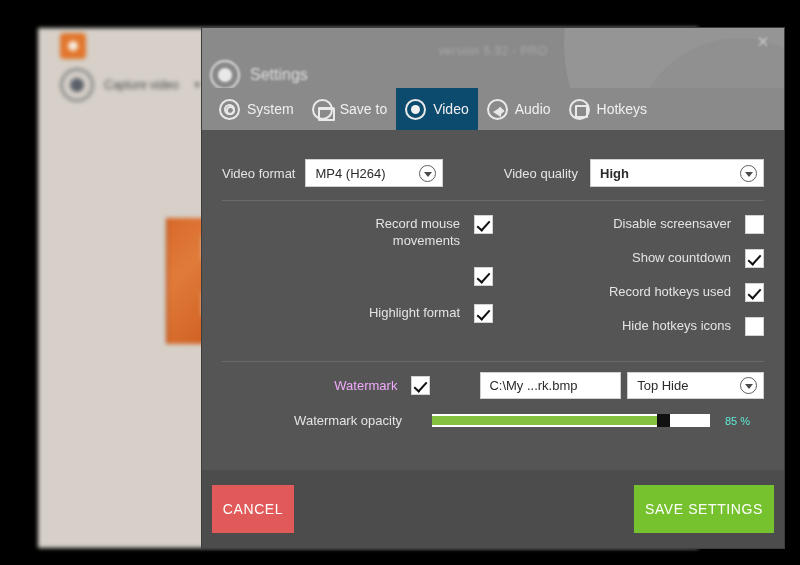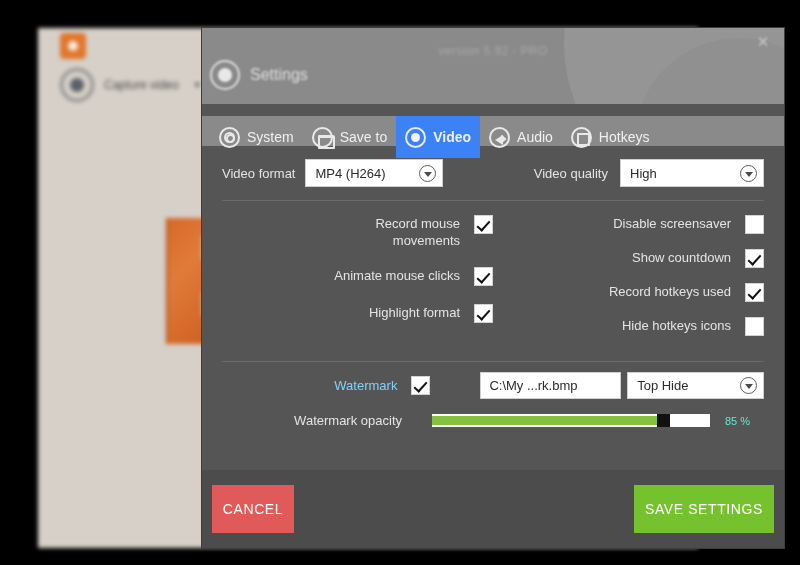--- a/index.html
+++ b/index.html
@@ -157,38 +157,38 @@
   }
   .dlg-title-text {
     margin-left: 10px;
     font-size: 16px;
     color: #dedede;
   }
 
   
   .tabbar {
     position: absolute;
-    left: 0; top: 88px;
+    left: 0; top: 60px;
     width: 582px; height: 42px;
     background: #8a8a8a;
     display: flex;
     align-items: center;
     padding-left: 8px;
     overflow: hidden;
   }
   .tab {
     display: flex;
     align-items: center;
     height: 42px;
     padding: 0 9px;
     cursor: pointer;
     position: relative;
     z-index: 2;
   }
-  .tab.active { background: #3b82f6; font-weight: bold; }
+  .tab.active { background: #0c4a6e; }
   .tab-icon {
     width: 21px; height: 21px;
     border-radius: 50%;
     border: 2px solid #e9e9e9;
     position: relative;
     flex: none;
   }
   .tab-label {
     margin-left: 7px;
     font-size: 14px;
@@ -312,21 +312,21 @@
   .combo-arrow::after {
     content: "";
     position: absolute;
     left: 4px; top: 6px;
     width: 0; height: 0;
     border-left: 4px solid transparent;
     border-right: 4px solid transparent;
     border-top: 5px solid #4a4a4a;
   }
   #combo-format { width: 138px; }
-  #combo-quality { width: 144px; margin-left: 12px; }
+  #combo-quality { width: 174px; margin-left: 12px; font-weight: bold; }
 
   .checks-area {
     display: flex;
     padding: 14px 2px 10px 2px;
     min-height: 160px;
   }
   .checks-col { width: 50%; }
   .chk-row {
     display: flex;
     align-items: flex-start;
@@ -361,21 +361,21 @@
   .col-right .chk-row { margin-bottom: 15px; }
 
   .wm-section { padding: 10px 2px 0 2px; }
   .wm-row {
     display: flex;
     align-items: center;
     margin-bottom: 14px;
   }
   .wm-label {
     font-size: 13px;
-    color: #7dd3fc;
+    color: #f0abfc;
     text-align: right;
     width: 180px;
     margin-right: 14px;
   }
   .wm-path {
     width: 144px; height: 27px;
     background: #fff;
     border: 1px solid #cfcfcf;
     margin-left: 50px;
     display: flex; align-items: center;
@@ -533,21 +533,20 @@
 
       <div class="divider"></div>
 
       <div class="checks-area">
         <div class="checks-col">
           <div class="chk-row">
             <span class="chk-label" style="max-width:150px">Record mouse movements</span>
             <span class="checkbox checked"></span>
           </div>
           <div class="chk-row" style="margin-top:18px">
-            <span class="chk-label">Animate mouse clicks</span>
             <span class="checkbox checked"></span>
           </div>
           <div class="chk-row" style="margin-top:18px">
             <span class="chk-label">Highlight format</span>
             <span class="checkbox checked"></span>
           </div>
         </div>
         <div class="checks-col col-right">
           <div class="chk-row">
             <span class="chk-label">Disable screensaver</span>

